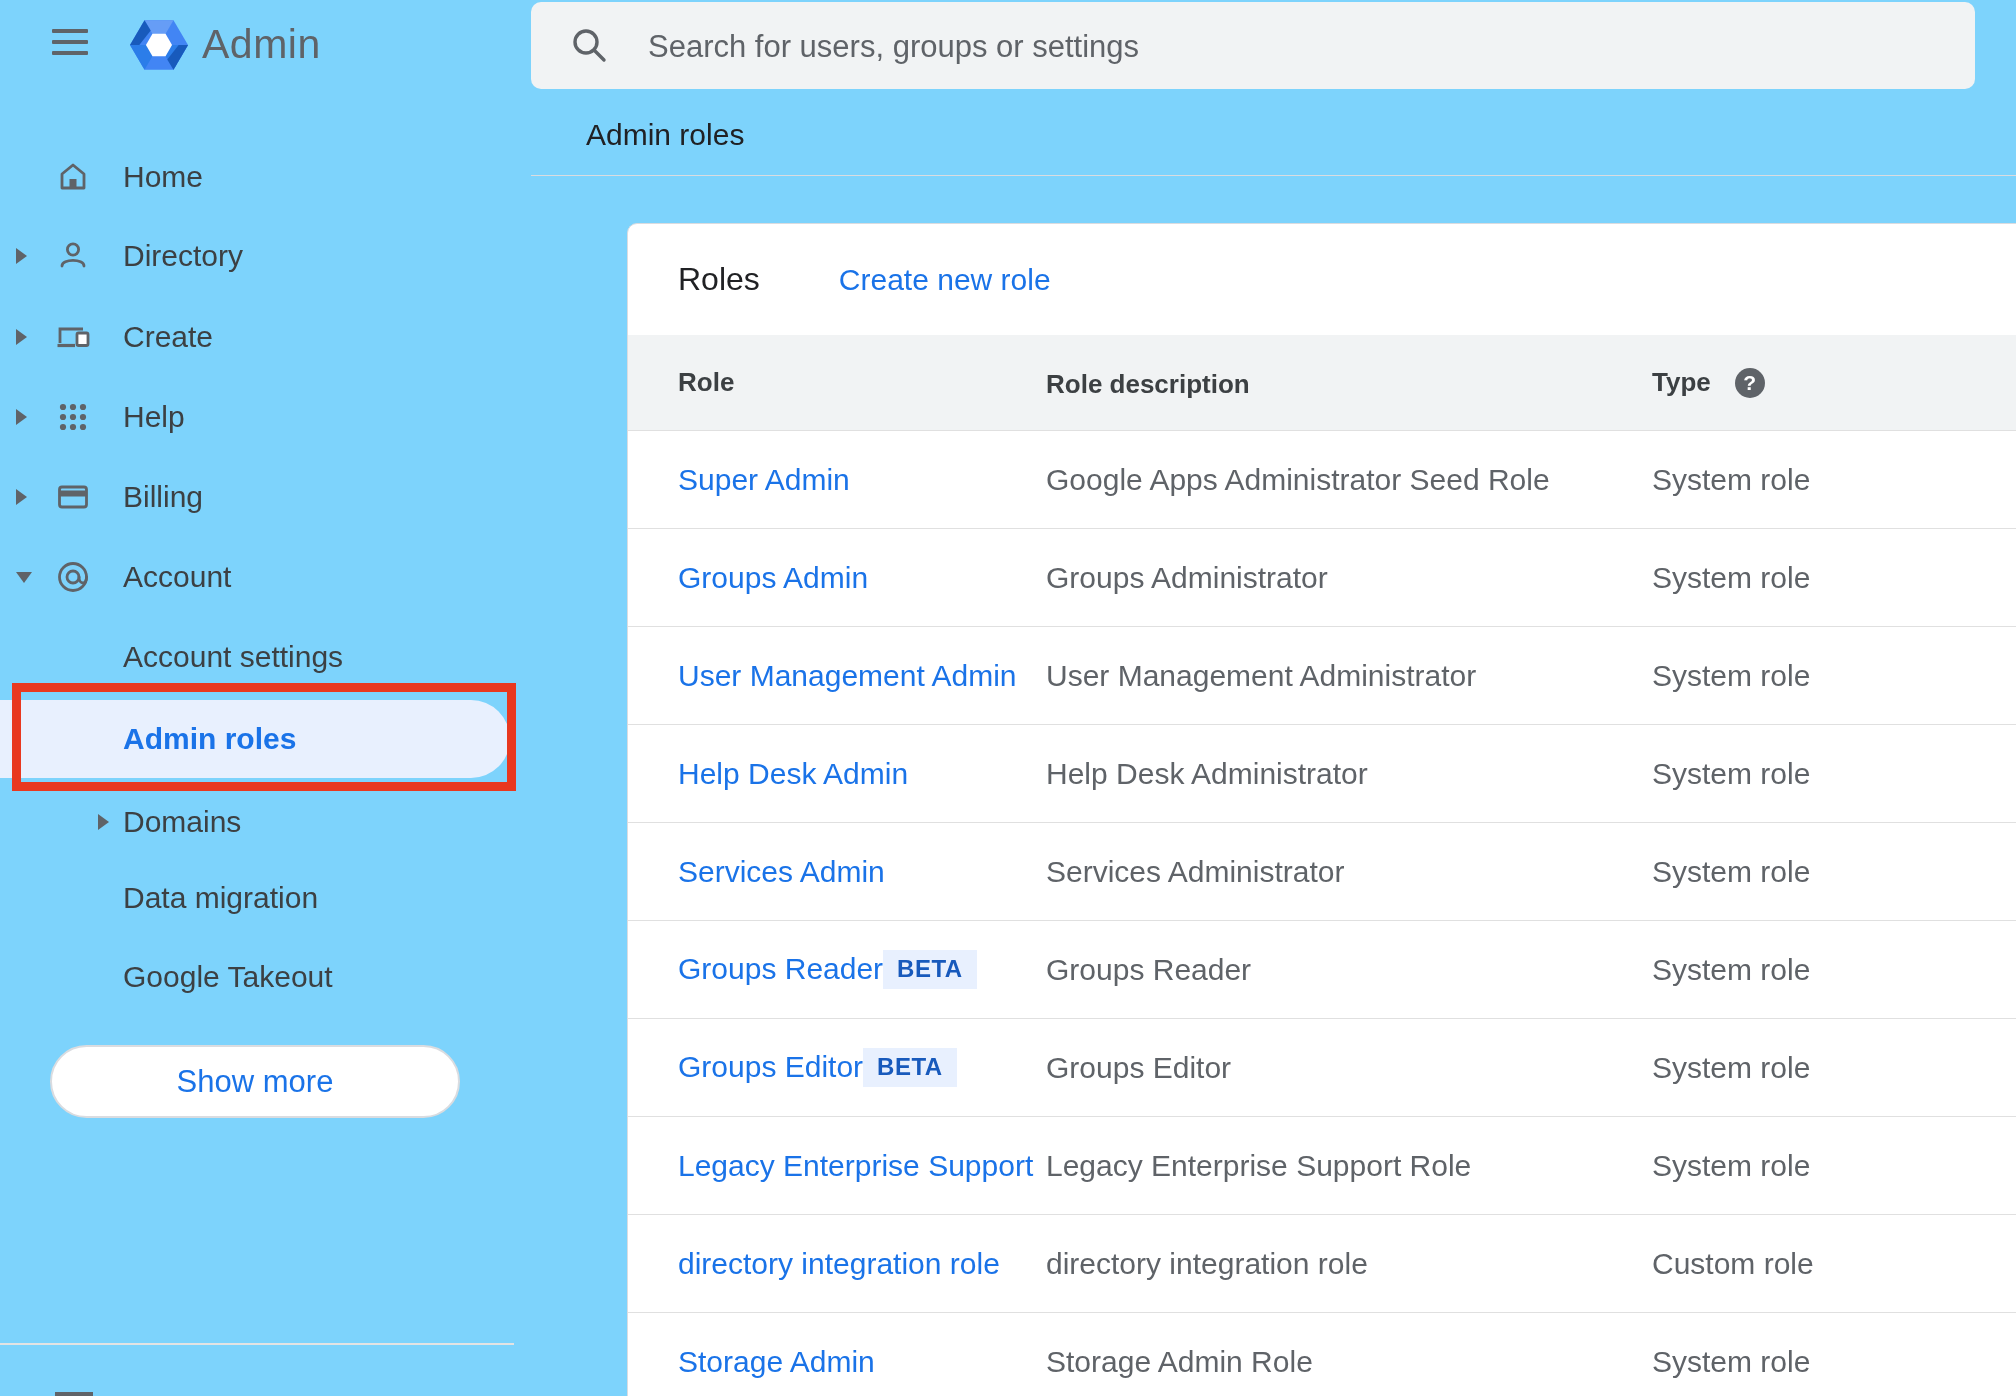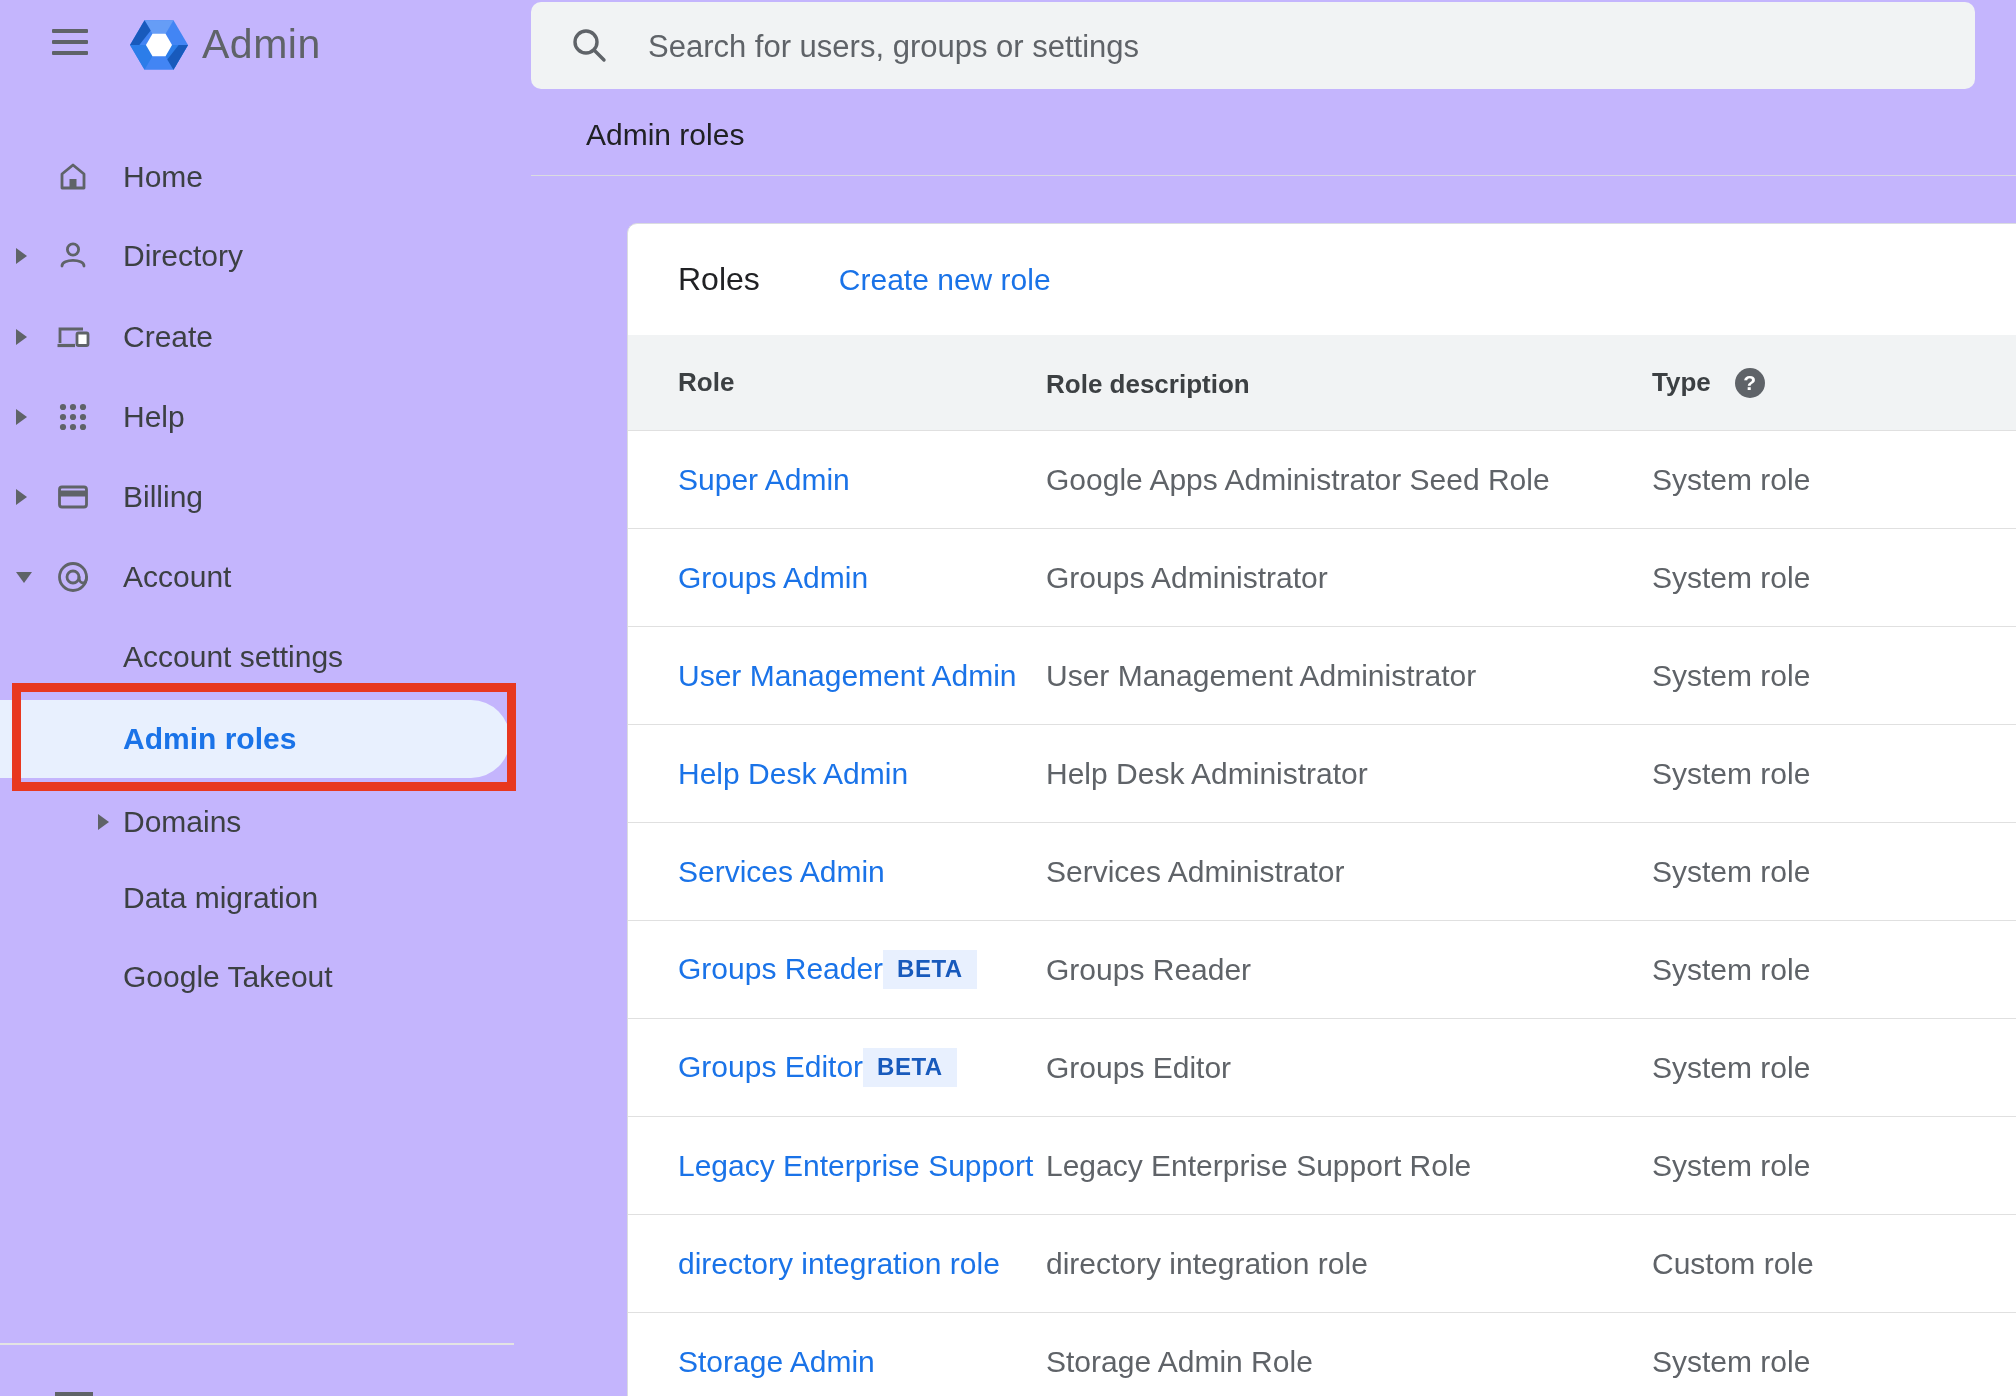--- a/index.html
+++ b/index.html
@@ -1,17 +1,17 @@
 <!DOCTYPE html>
 <html><head>
 <meta charset="utf-8">
 <style>
   html,body{margin:0;padding:0;background:#fff;}
   #screen{
-    position:relative;width:2016px;height:1396px;overflow:hidden;background:#c4b5fd;
+    position:relative;width:2016px;height:1396px;overflow:hidden;background:#7dd3fc;
     font-family:"Liberation Sans","DejaVu Sans",sans-serif;color:#3c4043;
   }
   
   .hamburger{position:absolute;left:52px;top:28px;width:36px;height:28px;cursor:pointer;}
   .hamburger span{position:absolute;left:0;width:36px;height:4px;background:#5f6368;border-radius:1px;}
   .hamburger span:nth-child(1){top:1px}.hamburger span:nth-child(2){top:12px}.hamburger span:nth-child(3){top:23px}
   .logo{position:absolute;left:130px;top:16px;width:58px;height:58px;}
   .logo-text{position:absolute;left:202px;top:15px;height:58px;display:flex;align-items:center;font-size:41px;color:#5f6368;letter-spacing:.5px;}
   .searchbar{position:absolute;left:531px;top:2px;width:1444px;height:87px;background:#f1f3f4;border-radius:10px;}
   .search-icon{position:absolute;left:570px;top:26px;width:38px;height:38px;}
@@ -178,20 +178,21 @@
   </div>
 
   <div class="nav-item" style="top:858px">
     <span class="nav-label">Data migration</span>
   </div>
 
   <div class="nav-item" style="top:937px">
     <span class="nav-label">Google Takeout</span>
   </div>
 
+  <div class="show-more">Show more</div>
 
   <div class="side-bottom-divider"></div>
   <div class="cutoff-icon"></div>
 
   <div class="card">
     <div class="card-head">
       <span class="card-title">Roles</span>
       <a class="create-link">Create new role</a>
     </div>
     <div class="thead">

